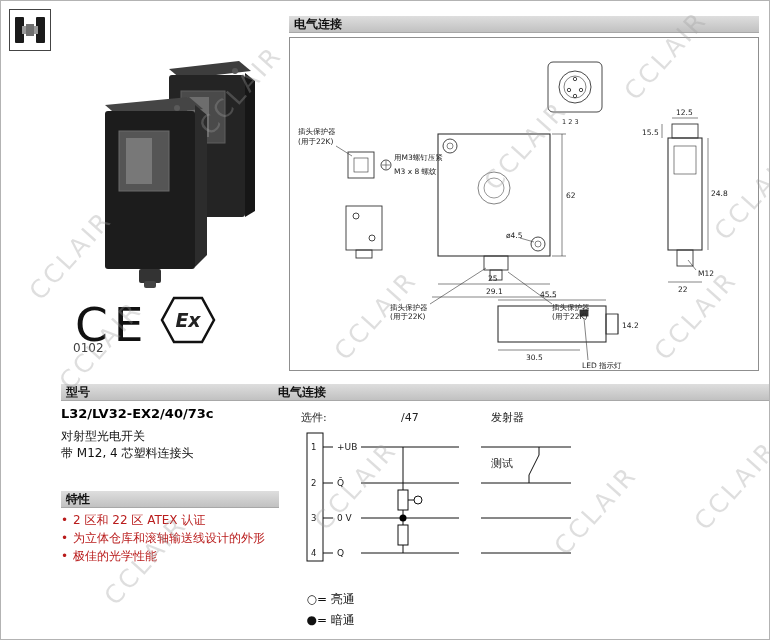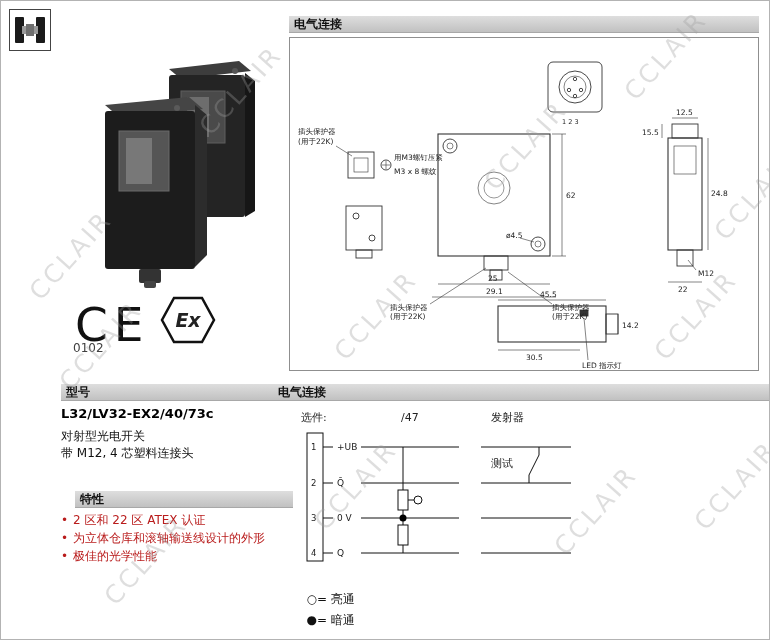--- a/index.html
+++ b/index.html
@@ -18,21 +18,21 @@
   .photo { position:absolute; left:88px; top:50px; width:185px; height:238px; }
   .ce-mark { position:absolute; left:74px; top:296px; font-size:47px; letter-spacing:6px;
              color:#111; font-weight:500; }
   .ce-num  { position:absolute; left:72px; top:340px; font-size:12px; color:#404040; }
   .ex-mark { position:absolute; left:158px; top:294px; }
 
   .sec-hdr { position:absolute; height:17px; line-height:17px; padding:0 5px;
              background:linear-gradient(#dedede,#c1c1c1); border-bottom:1px solid #a8a8a8;
              font-size:12px; font-weight:bold; color:#111; }
   .hdr-model    { left:60px; top:383px; width:218px; }
-  .hdr-features { left:74px; top:490px; width:218px; }
+  .hdr-features { left:60px; top:490px; width:218px; }
   .hdr-dims     { left:288px; top:15px;  width:470px; }
   .hdr-elec     { left:272px; top:383px; width:530px; }
 
   .model-name { position:absolute; left:60px; top:405px; font-size:13px; font-weight:bold; color:#000; }
   .model-desc1 { position:absolute; left:60px; top:427px; font-size:12px; color:#111; }
   .model-desc2 { position:absolute; left:60px; top:444px; font-size:12px; color:#111; }
 
   .feature-list { position:absolute; left:60px; top:510px; width:224px; list-style:none; }
   .feature-list li { font-size:12px; line-height:18px; color:#b91c1c; padding-left:12px; position:relative; }
   .feature-list li::before { content:"•"; position:absolute; left:0; top:0; }

